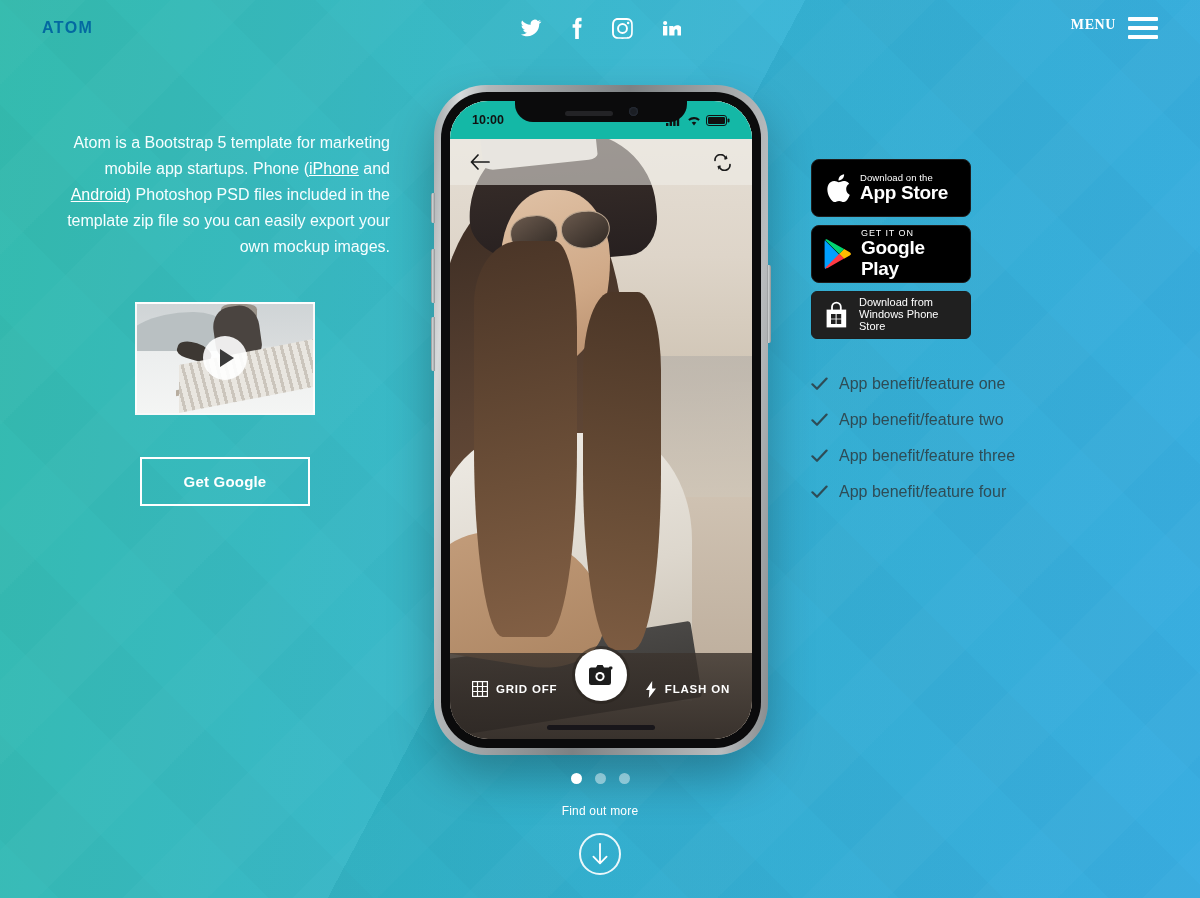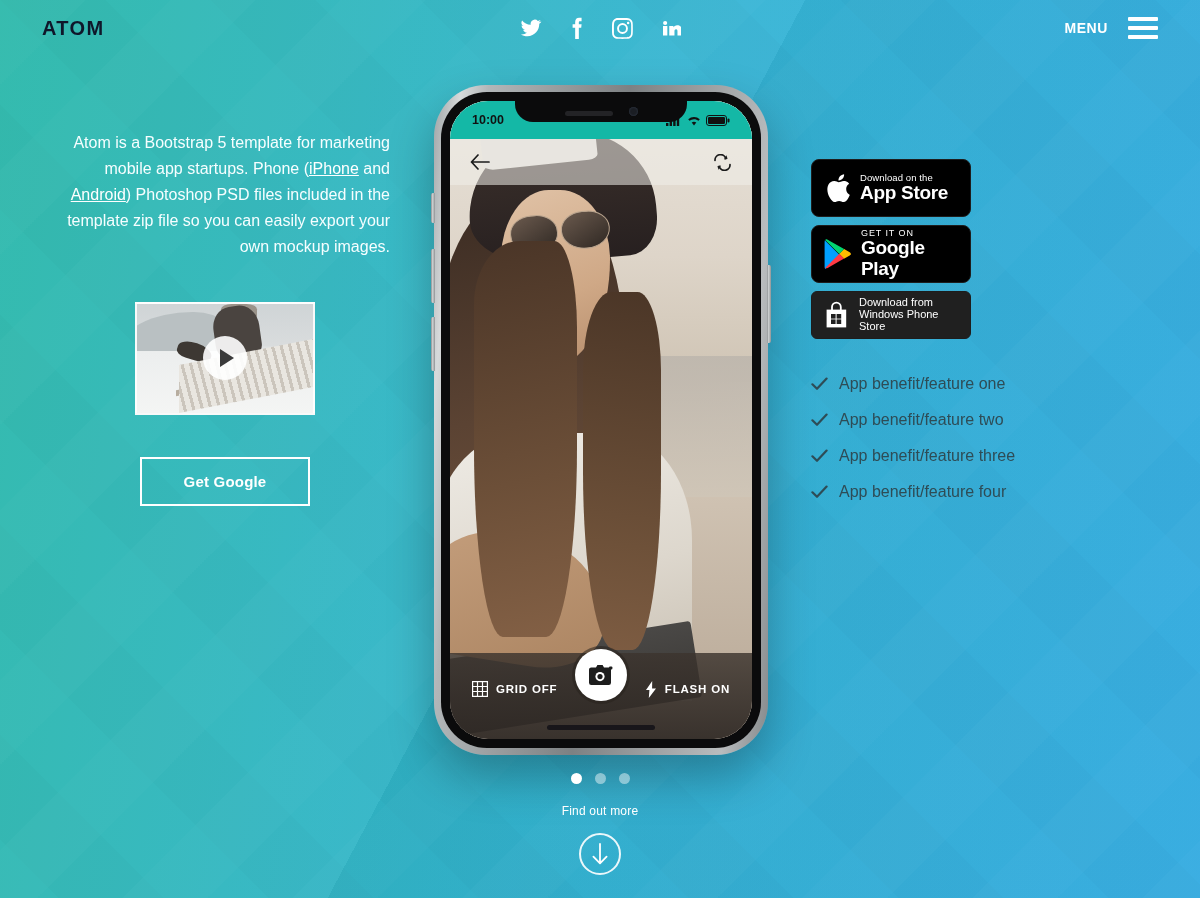--- a/index.html
+++ b/index.html
@@ -37,43 +37,44 @@
   .header {
     position: absolute;
     top: 0; left: 0; right: 0;
     height: 56px;
     display: flex;
     align-items: center;
     padding: 0 42px;
     z-index: 30;
   }
   .brand {
-    font-size: 20px;
+    font-size: 16px;
     font-weight: bold;
     letter-spacing: 1.4px;
-    color: #0f172a;
+    color: #0369a1;
   }
   .social {
     position: absolute;
     left: 0; right: 0;
     display: flex;
     justify-content: center;
     gap: 28px;
     align-items: center;
     pointer-events: none;
   }
   .social a { pointer-events: auto; display: block; line-height: 0; }
   .social svg { fill: #ffffff; display: block; }
 
   .menu {
     margin-left: auto;
     display: flex;
-    align-items: center;
-    gap: 20px;
+    align-items: flex-start;
+    gap: 12px;
     cursor: pointer;
+    font-family: Liberation Serif, serif;
   }
   .menu-label {
     font-size: 14px;
     font-weight: bold;
     letter-spacing: .6px;
     color: #fff;
   }
   .burger { display: flex; flex-direction: column; gap: 5px; }
   .burger span {
     display: block;

